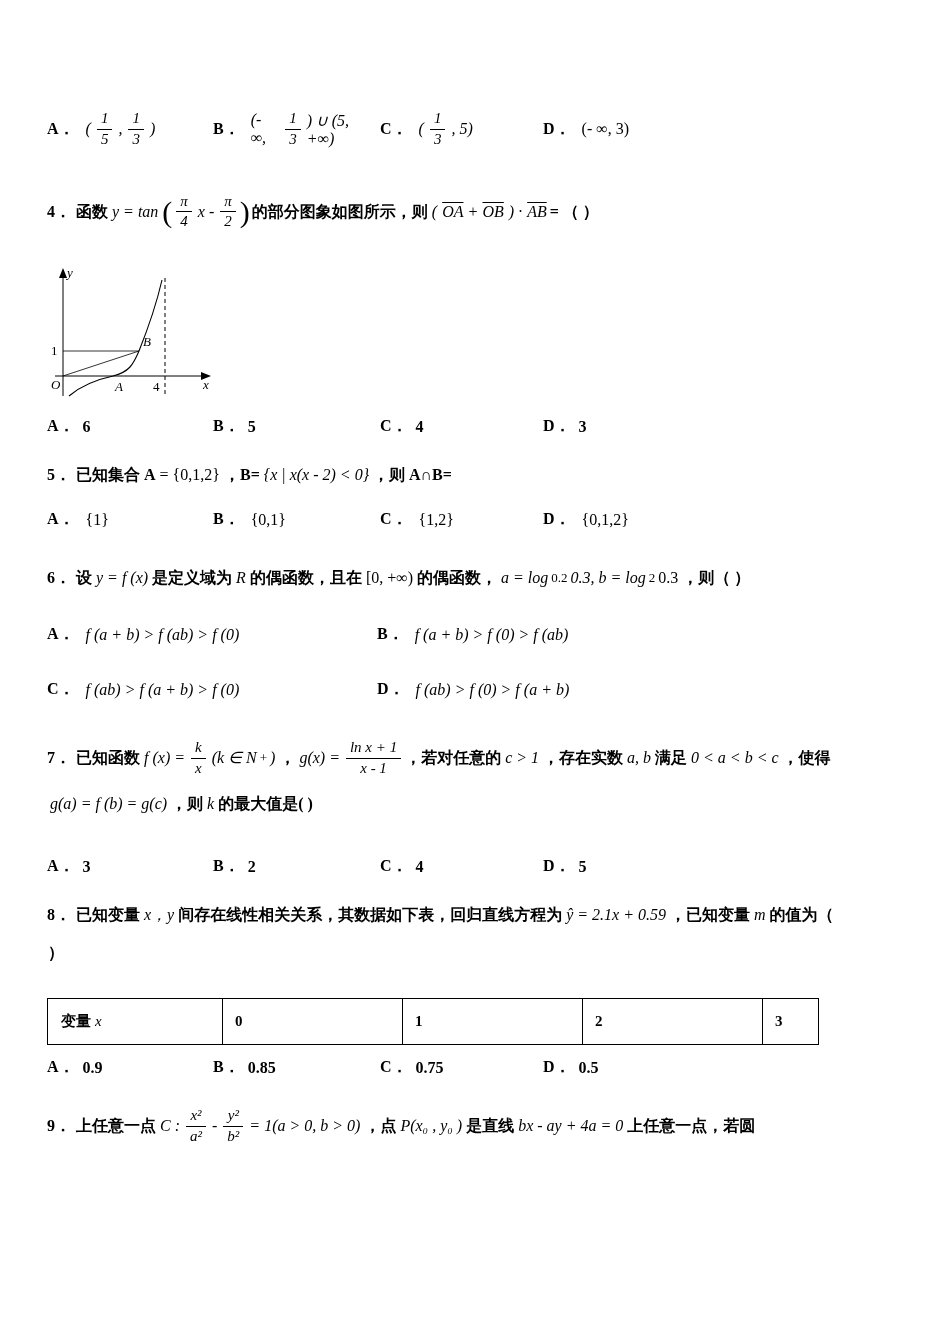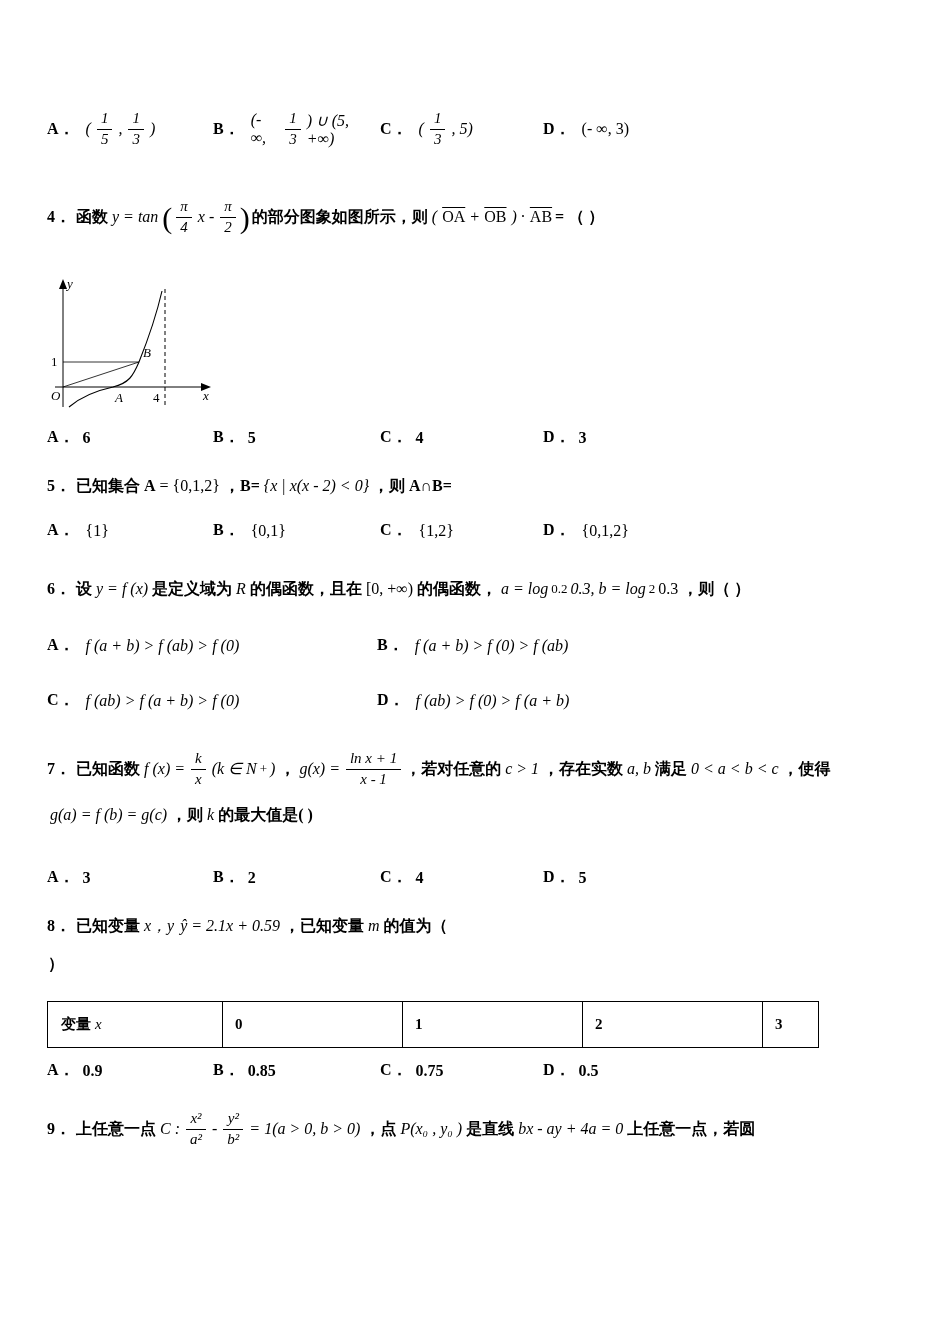--- a/index.html
+++ b/index.html
@@ -15,37 +15,37 @@
   .bval{font-weight:bold;}
   .row{display:flex;align-items:center;}
   .oc{width:166px;display:flex;align-items:center;}
   .oc2{width:330px;display:flex;align-items:center;}
   .ocl{display:flex;align-items:center;}
   .frac{display:inline-flex;flex-direction:column;vertical-align:middle;
         text-align:center;font-style:italic;font-size:15px;line-height:1.3;margin:0 3px;}
   .frac .n{border-bottom:1px solid #000;padding:0 4px;display:block;}
   .frac .d{padding:0 4px;display:block;}
   .bp{font-size:30px;font-weight:400;vertical-align:middle;margin:0 1px;}
-  .vec{text-decoration:overline;margin:16px 2px;}
+  .vec{font-style:italic;text-decoration:overline;margin:5px 2px;}
   sub{font-size:13px;}
   .q3row{min-height:48px;}
   #q4stem{margin-top:36px;}
   #graph{margin-top:30px;}
   #q4opts{margin-top:10px;}
   #q5stem{margin-top:26px;}
   #q5opts{margin-top:22px;}
   #q6stem{margin-top:36px;}
   #q6row1{margin-top:34px;}
   #q6row2{margin-top:34px;}
   #q7stem{margin-top:38px;}
   #q7line2{margin-top:14px;}
   #q7opts{margin-top:40px;}
   #q8stem{margin-top:26px;}
   #q8line2{margin-top:14px;}
-  .dtable{border-collapse:collapse;margin-top:25px;width:772px;}
+  .dtable{border-collapse:collapse;margin-top:33px;width:772px;}
   .dtable td{border:1px solid #000;height:45px;padding:0 12px;font-size:15px;}
   .dtable td.c0{width:150px;}
   .dtable td.cx{width:155px;}
   #q8opts{margin-top:12px;}
   #q9stem{margin-top:28px;}
   .svt{font-style:italic;font-size:13px;font-family:"Liberation Serif",serif;}
   .svtn{font-size:13px;font-family:"Liberation Serif",serif;}
 </style>
 </head>
 <body>
@@ -270,20 +270,21 @@
     <div class="ocl">
         <span class="olabel">D．</span>
         <span class="bval">5</span>
       </div>
   </div>
 
   <div class="stem" id="q8stem">
     <span class="qno">8．</span>
     <span class="cn">已知变量</span>
     <span class="m">x，y</span>
+    <span class="cn">间存在线性相关关系，其数据如下表，回归直线方程为</span>
     <span class="m">ŷ = 2.1x + 0.59</span>
     <span class="cn">，已知变量</span>
     <span class="m">m</span>
     <span class="cn">的值为（</span>
   </div>
   <div class="stem" id="q8line2">
     <span class="cn">）</span>
   </div>
 
   <table class="dtable" id="q8table">

